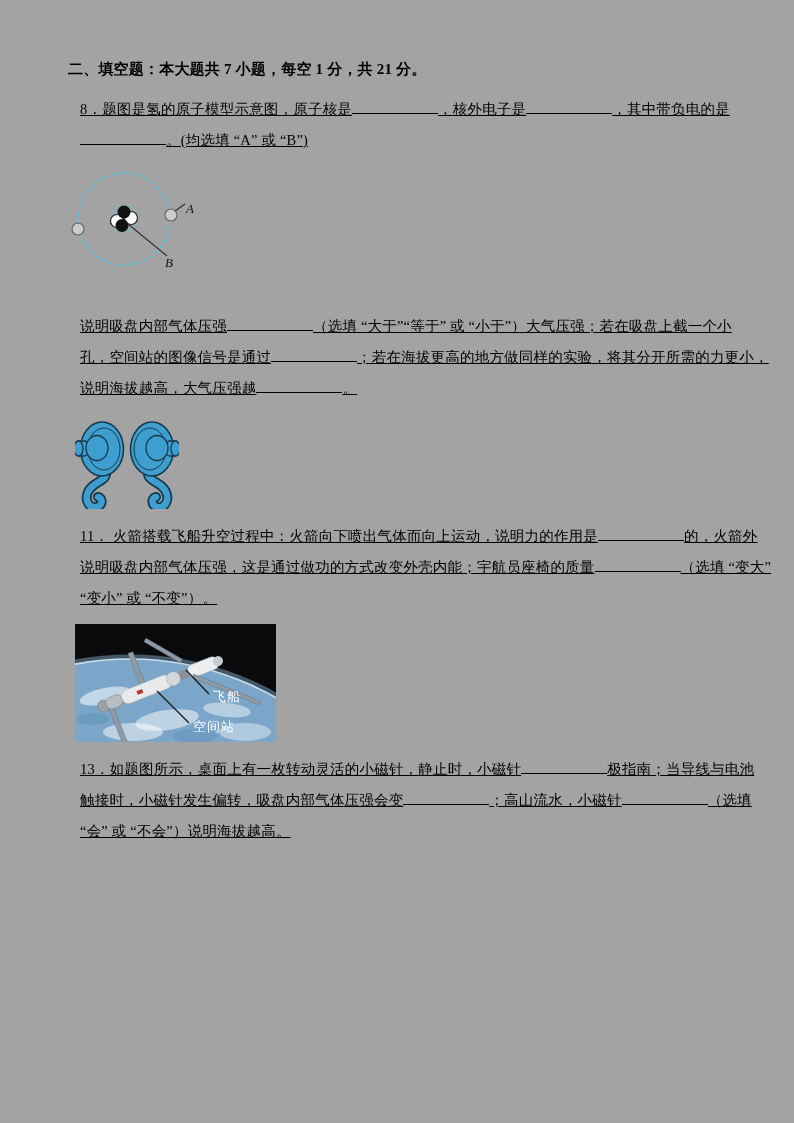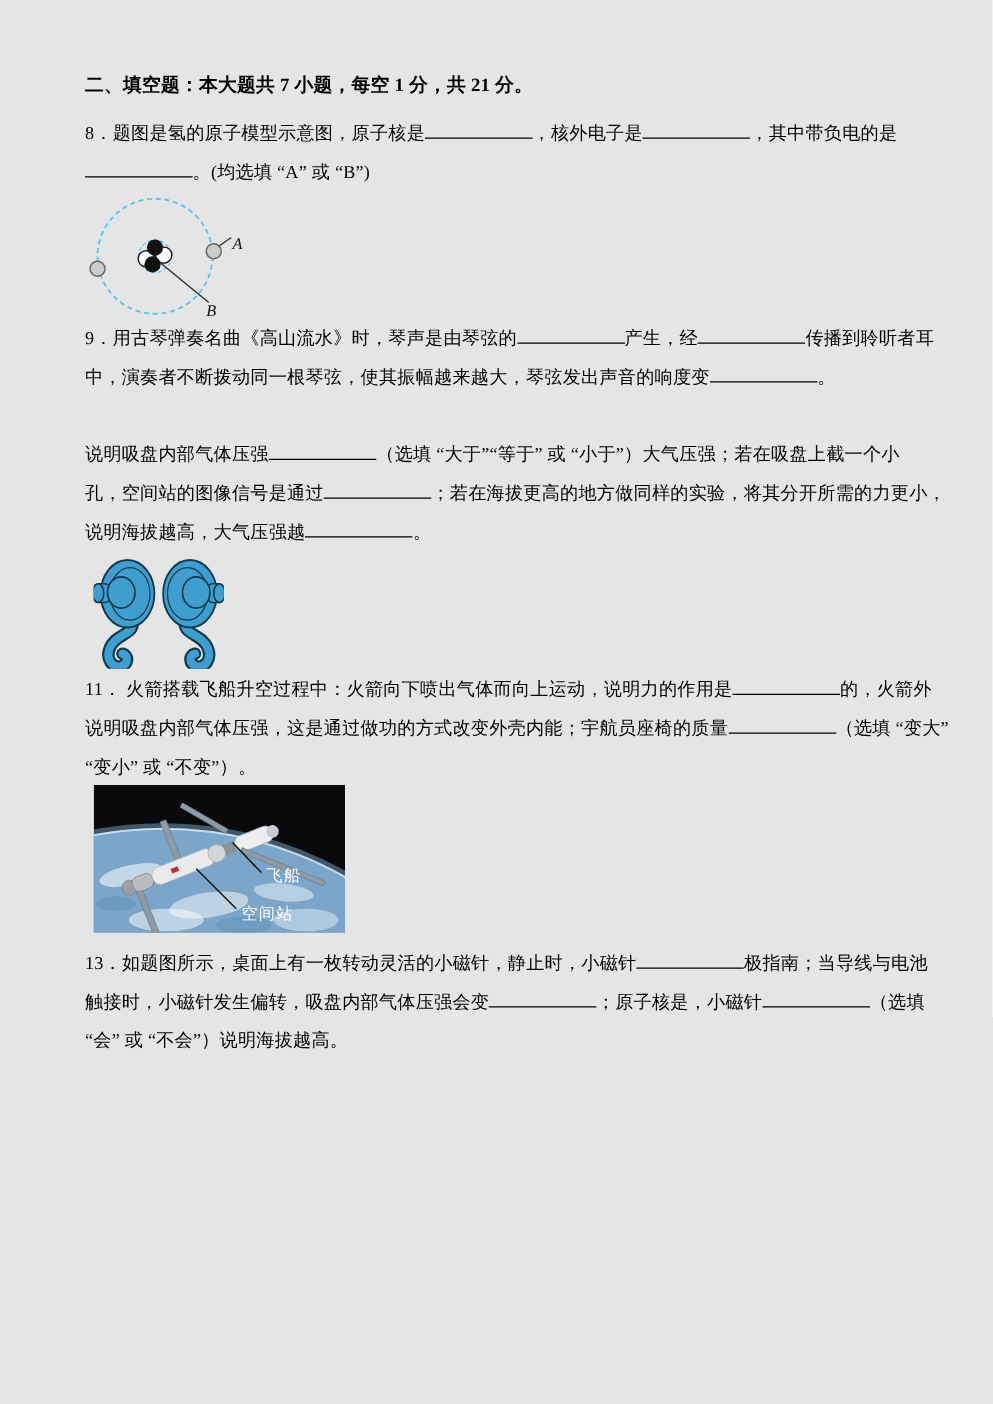--- a/index.html
+++ b/index.html
@@ -1,19 +1,19 @@
 <!DOCTYPE html>
 <html><head>
 <meta charset="utf-8">
 <style>
   html,body{margin:0;padding:0;background:#ffffff;}
   body{width:794px;height:1123px;font-family:"Liberation Serif","DejaVu Serif",serif;color:#000;}
-  .page{position:relative;width:794px;height:1123px;overflow:hidden;box-sizing:border-box;padding:56px 60px 0 68px;background:#e5e5e5;}
+  .page{position:relative;width:794px;height:1123px;overflow:hidden;box-sizing:border-box;padding:56px 60px 0 68px;background:#a3a3a3;}
   .section-header{font-size:15px;font-weight:bold;line-height:26px;margin:0 0 10px 0;letter-spacing:.2px;}
-  p.q{margin:0;font-size:14.5px;line-height:31px;white-space:nowrap;letter-spacing:.2px;}
+  p.q{margin:12px;font-size:14.5px;line-height:31px;white-space:nowrap;letter-spacing:.2px;text-decoration:underline;}
   .blank{display:inline-block;width:86px;height:13px;border-bottom:1px solid #000;vertical-align:baseline;}
   .fig{position:relative;}
   .fig-atom{margin:0 0 2px 1px;width:132px;height:100px;}
   .fig-cups{margin:0 0 2px 7px;width:104px;height:93px;}
   .fig-space{margin:-2px 0 10px 7px;width:201px;height:118px;}
   svg{display:block;}
   .svg-label-serif{font-family:"Liberation Serif","DejaVu Serif",serif;font-style:italic;font-size:13px;fill:#111;}
   .svg-label-cn{font-size:13px;fill:#ffffff;letter-spacing:1px;}
 </style>
 </head>
@@ -37,21 +37,20 @@
       </g>
       <circle cx="9" cy="61" r="6" stroke="#666" stroke-width="1.2" fill="#cccccc"></circle>
       <circle cx="102" cy="47" r="6" stroke="#666" stroke-width="1.2" fill="#cccccc"></circle>
       <line x1="106" y1="43" x2="116" y2="36" stroke="#333" stroke-width="1.2"></line>
       <text x="117" y="45" class="svg-label-serif">A</text>
       <line x1="59" y1="56" x2="98" y2="88" stroke="#333" stroke-width="1.2"></line>
       <text x="96" y="99" class="svg-label-serif">B</text>
     </svg>
   </div>
 
-  <p class="q"><span>9．用古琴弹奏名曲《高山流水》时，琴声是由琴弦的</span><span class="blank"></span><span>产生，经</span><span class="blank"></span><span>传播到聆听者耳</span><br><span>中，演奏者不断拨动同一根琴弦，使其振幅越来越大，琴弦发出声音的响度变</span><span class="blank"></span><span>。</span></p>
 
   <p class="q"><br><span>说明吸盘内部气体压强</span><span class="blank"></span><span>（选填 “大于”“等于” 或 “小于”）大气压强；若在吸盘上截一个小</span><br><span>孔，空间站的图像信号是通过</span><span class="blank"></span><span>；若在海拔更高的地方做同样的实验，将其分开所需的力更小，</span><br><span>说明海拔越高，大气压强越</span><span class="blank"></span><span>。</span></p>
 
   <div class="fig fig-cups">
     <svg width="104" height="93" viewBox="0 0 104 93">
       <g fill="#3f9ed0">
         <g id="cupL">
           <path d="M 30,52 C 36,66 18,64 13,76 C 9,85 15,93 22,91 C 28,89 28,82 23,81" fill="none" stroke="#14384c" stroke-width="10" stroke-linecap="round"></path>
           <path d="M 30,52 C 36,66 18,64 13,76 C 9,85 15,93 22,91 C 28,89 28,82 23,81" fill="none" stroke="#3f9ed0" stroke-width="6.5" stroke-linecap="round"></path>
           <ellipse cx="27" cy="33" rx="21.5" ry="27" stroke="#14384c" stroke-width="1.5"></ellipse>
@@ -99,15 +98,15 @@
         <rect x="0" y="-2" width="42" height="4" fill="#8e9aa5" stroke="#6d7880" stroke-width="0.5" transform="translate(70 16) rotate(30)"></rect>
         <rect x="0" y="-2" width="72" height="4" fill="#8e9aa5" stroke="#6d7880" stroke-width="0.5" transform="translate(118 52) rotate(22)"></rect>
       </g>
       <line x1="134" y1="70" x2="111" y2="46" stroke="#1a1a1a" stroke-width="1.3"></line>
       <text x="138" y="77" class="svg-label-cn">飞船</text>
       <line x1="114" y1="99" x2="82" y2="67" stroke="#1a1a1a" stroke-width="1.3"></line>
       <text x="118" y="107" class="svg-label-cn">空间站</text>
     </svg>
   </div>
 
-  <p class="q"><span>13．如题图所示，桌面上有一枚转动灵活的小磁针，静止时，小磁针</span><span class="blank"></span><span>极指南；当导线与电池</span><br><span>触接时，小磁针发生偏转，吸盘内部气体压强会变</span><span class="blank"></span><span>；原子核是，小磁针</span><span class="blank"></span><span>（选填</span><br><span>“会” 或 “不会”）说明海拔越高。</span></p>
+  <p class="q"><span>13．如题图所示，桌面上有一枚转动灵活的小磁针，静止时，小磁针</span><span class="blank"></span><span>极指南；当导线与电池</span><br><span>触接时，小磁针发生偏转，吸盘内部气体压强会变</span><span class="blank"></span><span>；高山流水，小磁针</span><span class="blank"></span><span>（选填</span><br><span>“会” 或 “不会”）说明海拔越高。</span></p>
 
 </div>
 
 </body></html>

